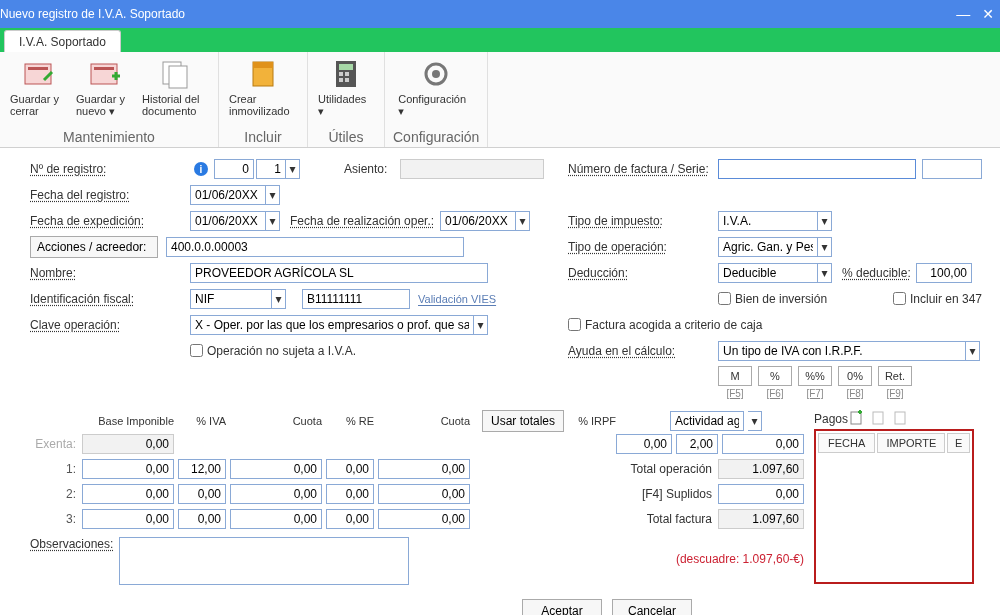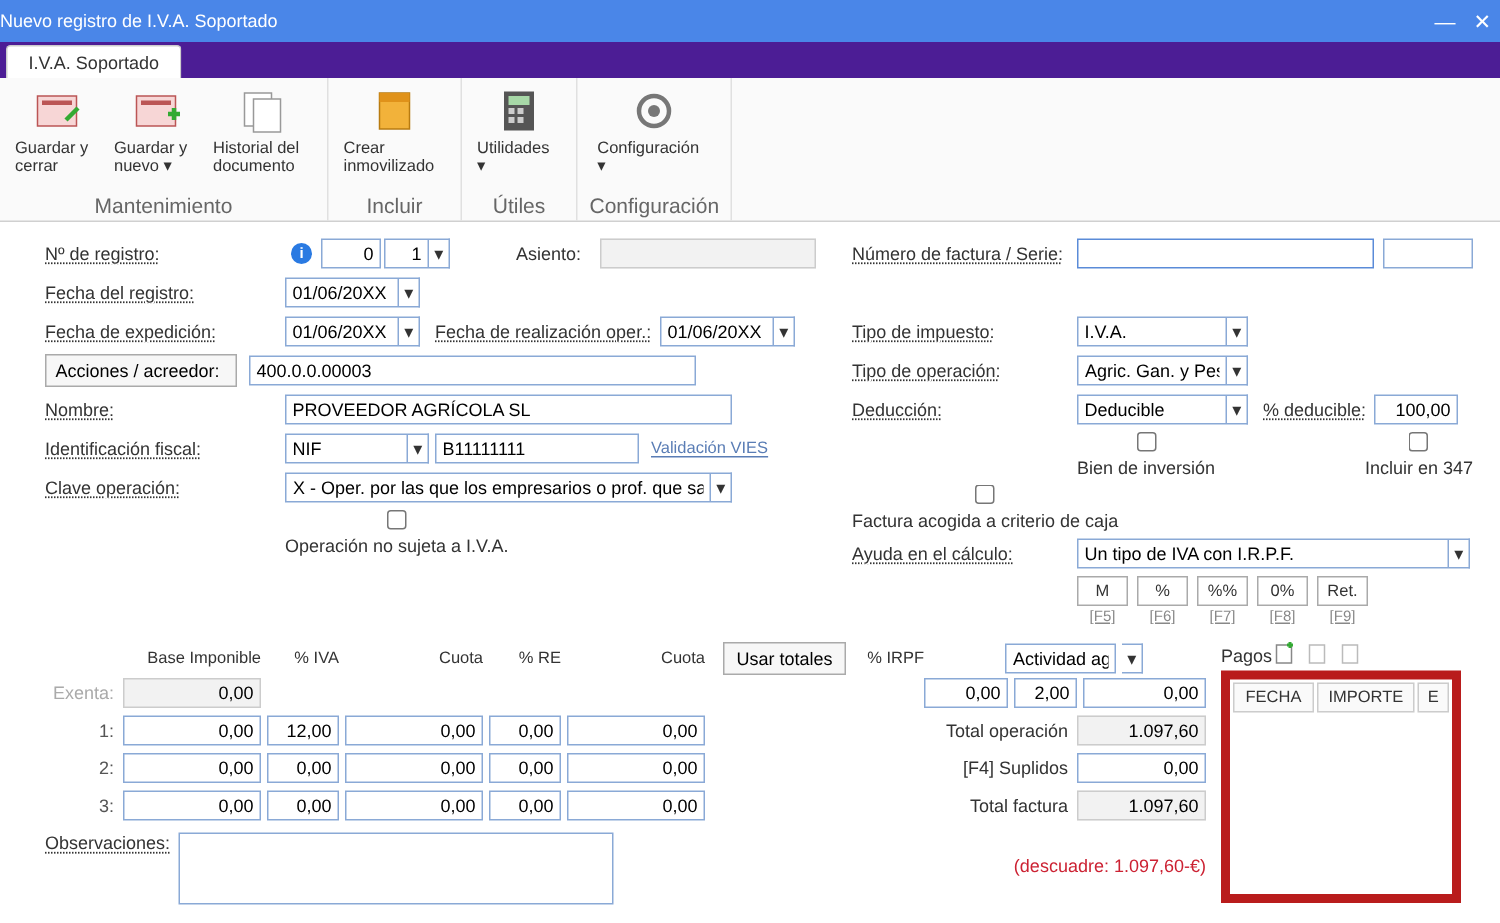--- a/index.html
+++ b/index.html
@@ -5,21 +5,21 @@
 * { box-sizing: border-box; margin: 0; padding: 0; font-family: "Segoe UI", Tahoma, sans-serif; }
 body { background: #fff; width: 1000px; height: 615px; overflow: hidden; font-size: 12px; color: #333; }
 
 
 .titlebar { background: #4a86e8; height: 28px; display: flex; align-items: center; justify-content: flex-start; position: relative; color: #fff; }
 .titlebar .title { font-size: 12px; }
 .titlebar .wincontrols { position: absolute; right: 6px; top: 0; height: 28px; display: flex; align-items: center; gap: 12px; }
 .titlebar .wincontrols span { font-size: 14px; cursor: pointer; }
 
 
-.tabrow { background: #4c1d95; height: 24px; display: flex; align-items: flex-end; padding-left: 4px; text-align: right; }
+.tabrow { background: #22c55e; height: 24px; display: flex; align-items: flex-end; padding-left: 4px; text-align: right; }
 .tab { background: #fff; color: #333; padding: 4px 14px 3px 14px; border: 1px solid #ccc; border-bottom: none; border-radius: 3px 3px 0 0; font-size: 12px; }
 
 
 .ribbon { background: #fafafa; border-bottom: 1px solid #d0d0d0; height: 96px; display: flex; }
 .rgroup { border-right: 1px solid #e0e0e0; padding: 4px 8px 2px 8px; display: flex; flex-direction: column; align-items: center; justify-content: space-between; }
 .rgroup-items { display: flex; gap: 6px; }
 .ritem { display: flex; flex-direction: column; align-items: center; justify-content: flex-start; width: 60px; padding: 2px; cursor: pointer; text-align: left; line-height: 1.1; }
 .ritem .icon { width: 32px; height: 32px; margin-bottom: 3px; display: flex; align-items: center; justify-content: center; }
 .ritem .lbl { font-size: 11px; }
 .rgroup-title { font-size: 14px; color: #666; padding-top: 2px; }
@@ -47,26 +47,26 @@
 
 
 .gridhead { display: flex; gap: 4px; align-items: center; height: 24px; }
 .gh { text-align: right; font-size: 11px; padding-right: 4px; }
 .gridrows .row { margin-bottom: 3px; }
 .rowlab { width: 52px; text-align: right; padding-right: 6px; color: #555; }
 .sum { text-align: right; font-size: 12px; }
 .red { color: #c23; }
 
 
-.pagos { border: 6px solid #b91c1c; width: 160px; height: 155px; background: #fff; }
+.pagos { border: 2px solid #b91c1c; width: 160px; height: 155px; background: #fff; }
 .pagos thead th { border: 1px solid #ccc; font-weight: normal; font-size: 11px; padding: 3px 4px; background: #fafafa; }
 .pagoicons { display: flex; gap: 4px; justify-content: flex-end; margin-bottom: 2px; }
 .pagoicons span { width: 18px; height: 18px; cursor: pointer; display:inline-flex; align-items:center; justify-content:center; }
 
-.chk { display: inline-flex; align-items: center; gap: 4px; flex-direction: column; }
+.chk { display: inline-flex; gap: 4px; }
 .chk input { width: 13px; height: 13px; }
 
 .obs { display:flex; align-items:flex-start; gap:6px; margin-top:4px;}
 .obs textarea { width: 290px; height: 48px; border:1px solid #8aa9d6; resize:none; font-size:12px; padding:2px 4px; }
 
 .actions { display:flex; gap:10px; justify-content:center; margin-top:14px;}
 .actions button { width:80px; height:24px; background:#f7f7f7; border:1px solid #aaa; cursor:pointer; font-size:12px;}
 
 svg { display:block; }
 </style>
@@ -210,21 +210,21 @@
 
       <div class="row">
         <span class="lab u">Nombre:</span>
         <input type="text" style="width: 298px;" value="PROVEEDOR AGRÍCOLA SL">
       </div>
 
       <div class="row">
         <span class="lab u">Identificación fiscal:</span>
         <input type="text" class="sel" style="width: 82px;" value="NIF">
           <span style="border:1px solid #8aa9d6;border-left:none;height:20px;width:14px;text-align:center;line-height:18px;cursor:pointer">▾</span>
-        <input type="text" style="width: 136px; margin-left: 4px;" value="B11111111">
+        <input type="text" style="width: 108px; margin-left: 16px;" value="B11111111">
         <span style="width:8px"></span>
         <span class="link">Validación VIES</span>
       </div>
 
       <div class="row">
         <span class="lab u">Clave operación:</span>
         <input type="text" class="sel" style="width: 284px;" value="X - Oper. por las que los empresarios o prof. que satisfagan c">
           <span style="border:1px solid #8aa9d6;border-left:none;height:20px;width:14px;text-align:center;line-height:18px;cursor:pointer">▾</span>
       </div>
 

